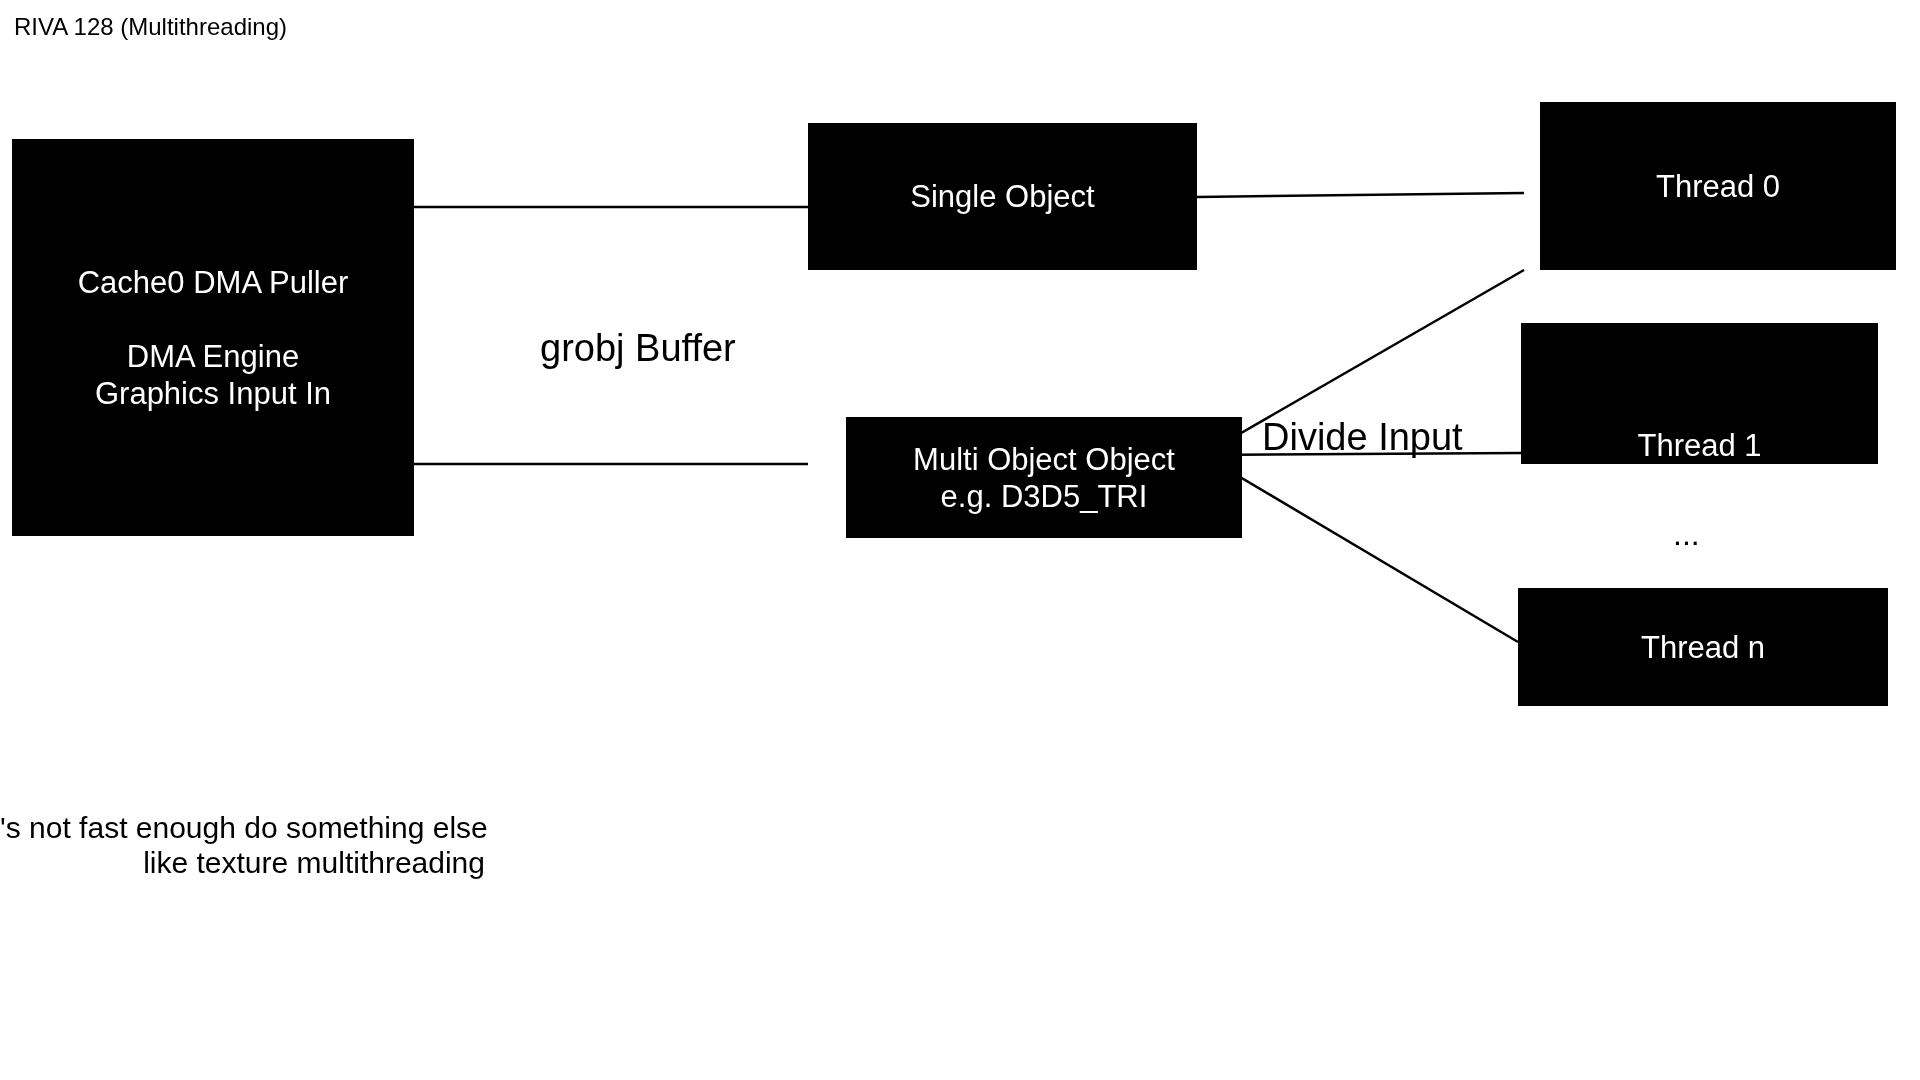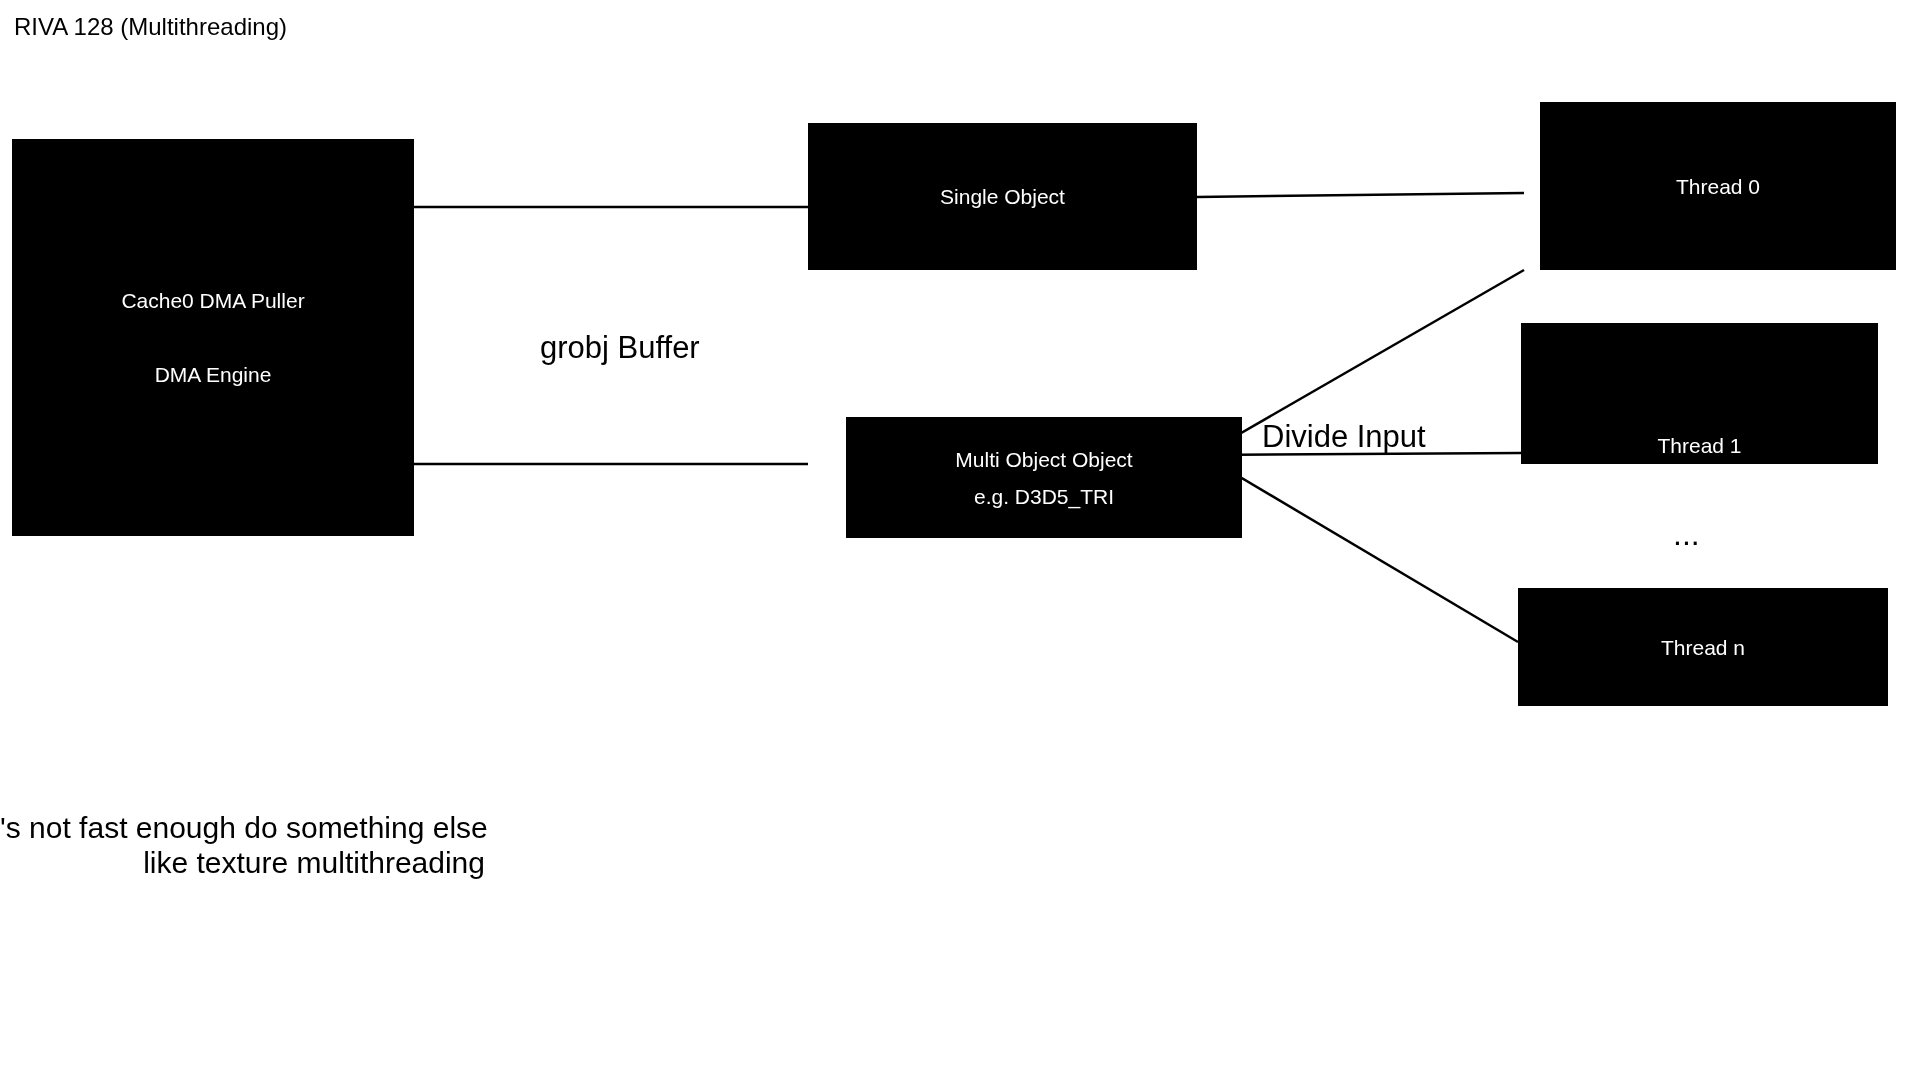--- a/index.html
+++ b/index.html
@@ -22,36 +22,36 @@
   }
   .node {
     position: absolute;
     background: #000000;
     color: #ffffff;
     display: flex;
     flex-direction: column;
     align-items: center;
     justify-content: center;
     text-align: center;
-    font-size: 21px;
+    font-size: 31px;
     line-height: 37px;
     z-index: 2;
   }
   .node .blank-line { height: 37px; }
   .diagram-title {
     position: absolute;
     left: 14px;
     top: 6px;
     font-size: 24px;
     line-height: 42px;
     white-space: nowrap;
   }
   .float-label {
     position: absolute;
-    font-size: 31px;
+    font-size: 38px;
     line-height: 36px;
     white-space: nowrap;
     z-index: 3;
     text-align: right;
   }
   .ellipsis-label {
     position: absolute;
     font-size: 32px;
     line-height: 36px;
     z-index: 3;
@@ -91,20 +91,21 @@
   <line x1="1203" y1="455" x2="1521" y2="453"></line>
   <line x1="1203" y1="455" x2="1518" y2="642"></line>
 </svg>
 
 <div class="diagram-title">RIVA 128 (Multithreading)</div>
 
 <div class="node" id="node-dma">
   <div>Cache0 DMA Puller</div>
   <div class="blank-line"></div>
   <div>DMA Engine</div>
+  <div>Graphics Input In</div>
 </div>
 
 <div class="node" id="node-single">
   <div>Single Object</div>
 </div>
 
 <div class="node" id="node-multi">
   <div>Multi Object Object</div>
   <div>e.g. D3D5_TRI</div>
 </div>

